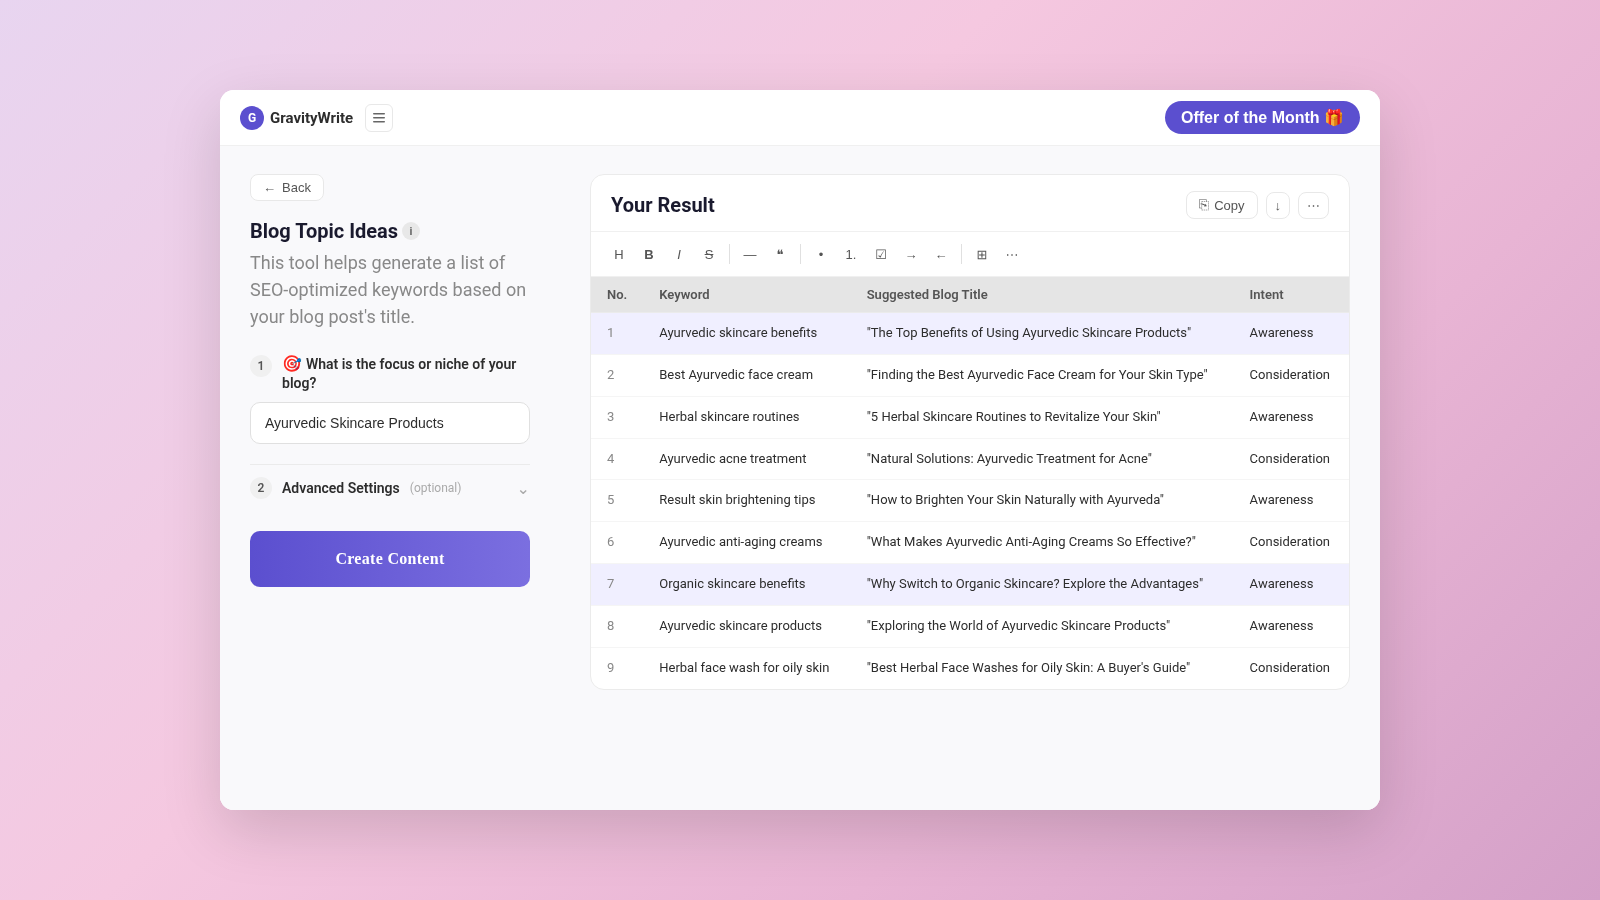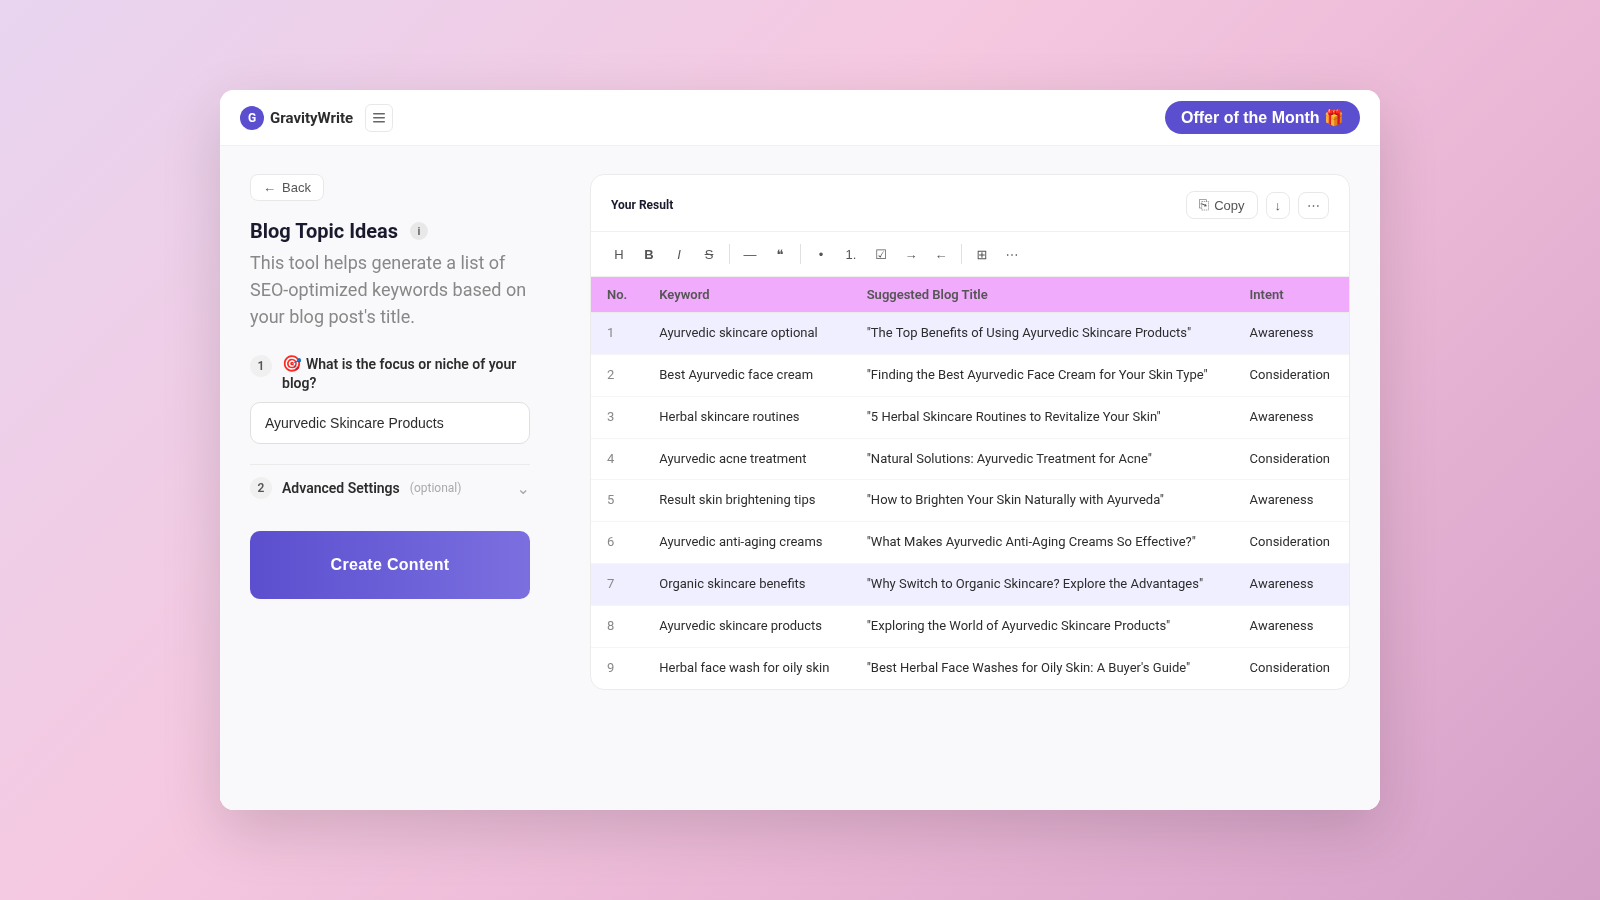--- a/index.html
+++ b/index.html
@@ -129,21 +129,21 @@
       border-radius: 8px;
       padding: 5px 12px;
       margin-bottom: 18px;
     }
     .page-title {
       font-size: 20px;
       font-weight: 700;
       color: #1a1a2e;
       display: flex;
       align-items: center;
-      gap: 12px;
+      gap: 4px;
       margin-bottom: 6px;
     }
     .info-icon {
       width: 18px;
       height: 18px;
       border-radius: 50%;
       background: #e8e8e8;
       display: inline-flex;
       align-items: center;
       justify-content: center;
@@ -232,25 +232,26 @@
     .chevron-icon {
       color: #aaa;
       font-size: 16px;
     }
     .create-btn {
       width: 100%;
       background: linear-gradient(90deg, #5b4fcf, #7b6fe0);
       color: white;
       border: none;
       border-radius: 10px;
-      padding: 25px;
+      padding: 19px;
       font-size: 16px;
       font-weight: 600;
       cursor: pointer;
       letter-spacing: 0.3px;
+      font-family: Liberation Serif, serif;
     }
     
     .right-panel {
       flex: 1;
       padding: 28px 30px;
       overflow-y: auto;
       background: #f9f9fb;
     }
     .result-card {
       background: white;
@@ -259,21 +260,21 @@
       overflow: hidden;
     }
     .result-header {
       display: flex;
       align-items: center;
       justify-content: space-between;
       padding: 16px 20px 12px;
       border-bottom: 1px solid #f0f0f0;
     }
     .result-title {
-      font-size: 12px;
+      font-size: 20px;
       font-weight: 700;
       color: #1a1a2e;
     }
     .result-actions {
       display: flex;
       align-items: center;
       gap: 8px;
     }
     .action-btn {
       display: flex;
@@ -325,21 +326,21 @@
       background: #e0e0e0;
       margin: 0 4px;
     }
     
     .data-table {
       width: 100%;
       border-collapse: collapse;
       font-size: 13px;
     }
     .data-table th {
-      background: #f0abfc;
+      background: #e5e5e5;
       color: #555;
       font-weight: 600;
       padding: 10px 16px;
       text-align: left;
       border-bottom: 1px solid #ebebeb;
       font-size: 13px;
     }
     .data-table td {
       padding: 11px 16px;
       border-bottom: 1px solid #f5f5f5;
@@ -463,21 +464,21 @@
               <tr>
                 <th>No.</th>
                 <th>Keyword</th>
                 <th>Suggested Blog Title</th>
                 <th>Intent</th>
               </tr>
             </thead>
             <tbody id="table-body">
             <tr class="row-highlighted">
                   <td>1</td>
-                  <td>Ayurvedic skincare optional</td>
+                  <td>Ayurvedic skincare benefits</td>
                   <td>"The Top Benefits of Using Ayurvedic Skincare Products"</td>
                   <td>Awareness</td>
                 </tr>
                 <tr>
                   <td>2</td>
                   <td>Best Ayurvedic face cream</td>
                   <td>"Finding the Best Ayurvedic Face Cream for Your Skin Type"</td>
                   <td>Consideration</td>
                 </tr>
                 <tr>

